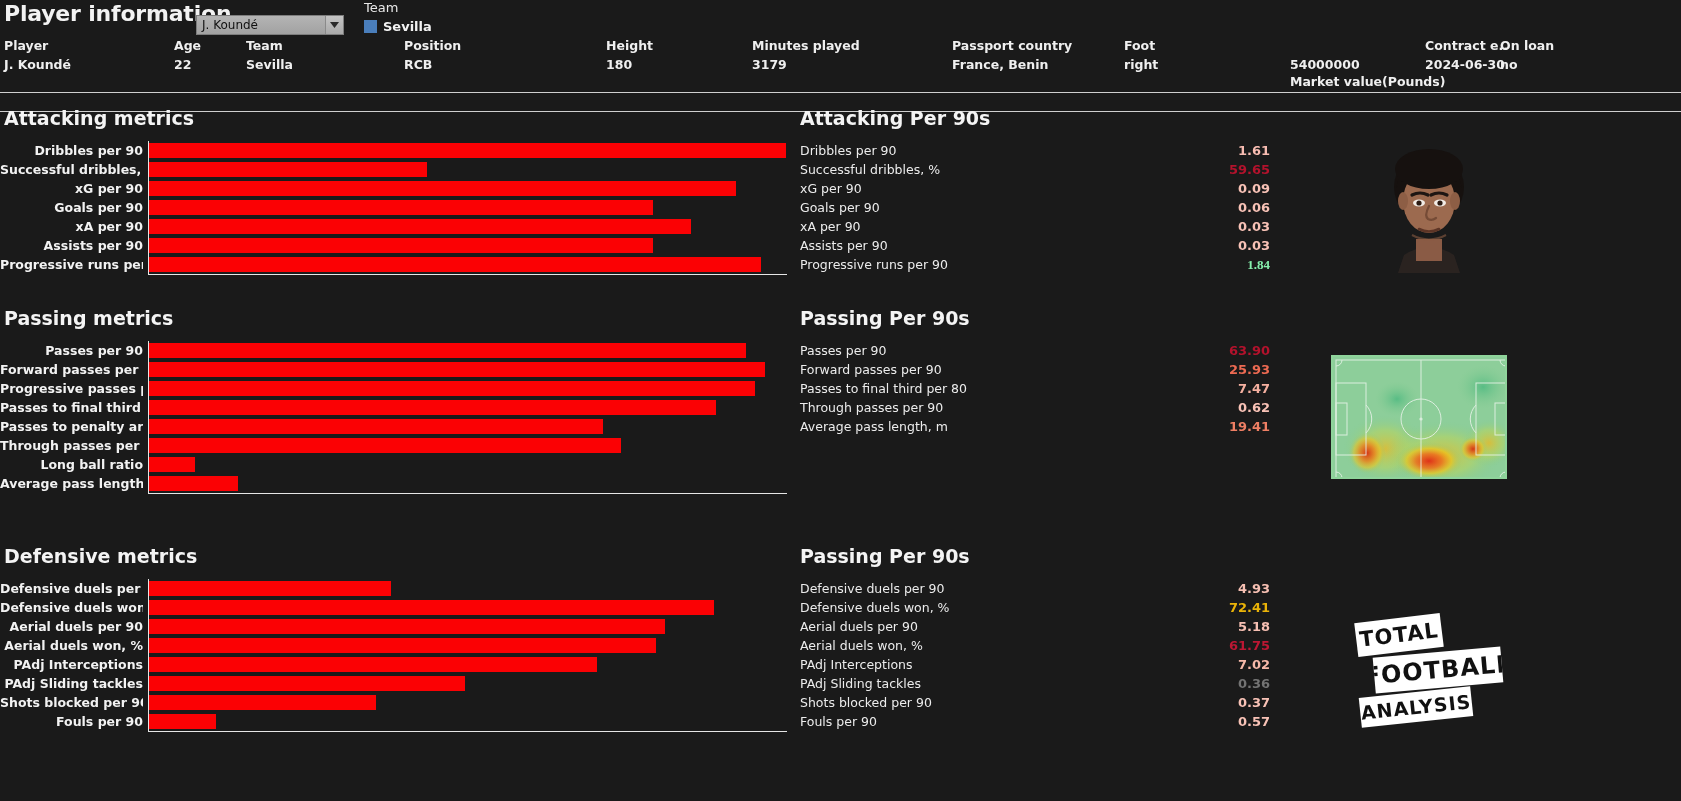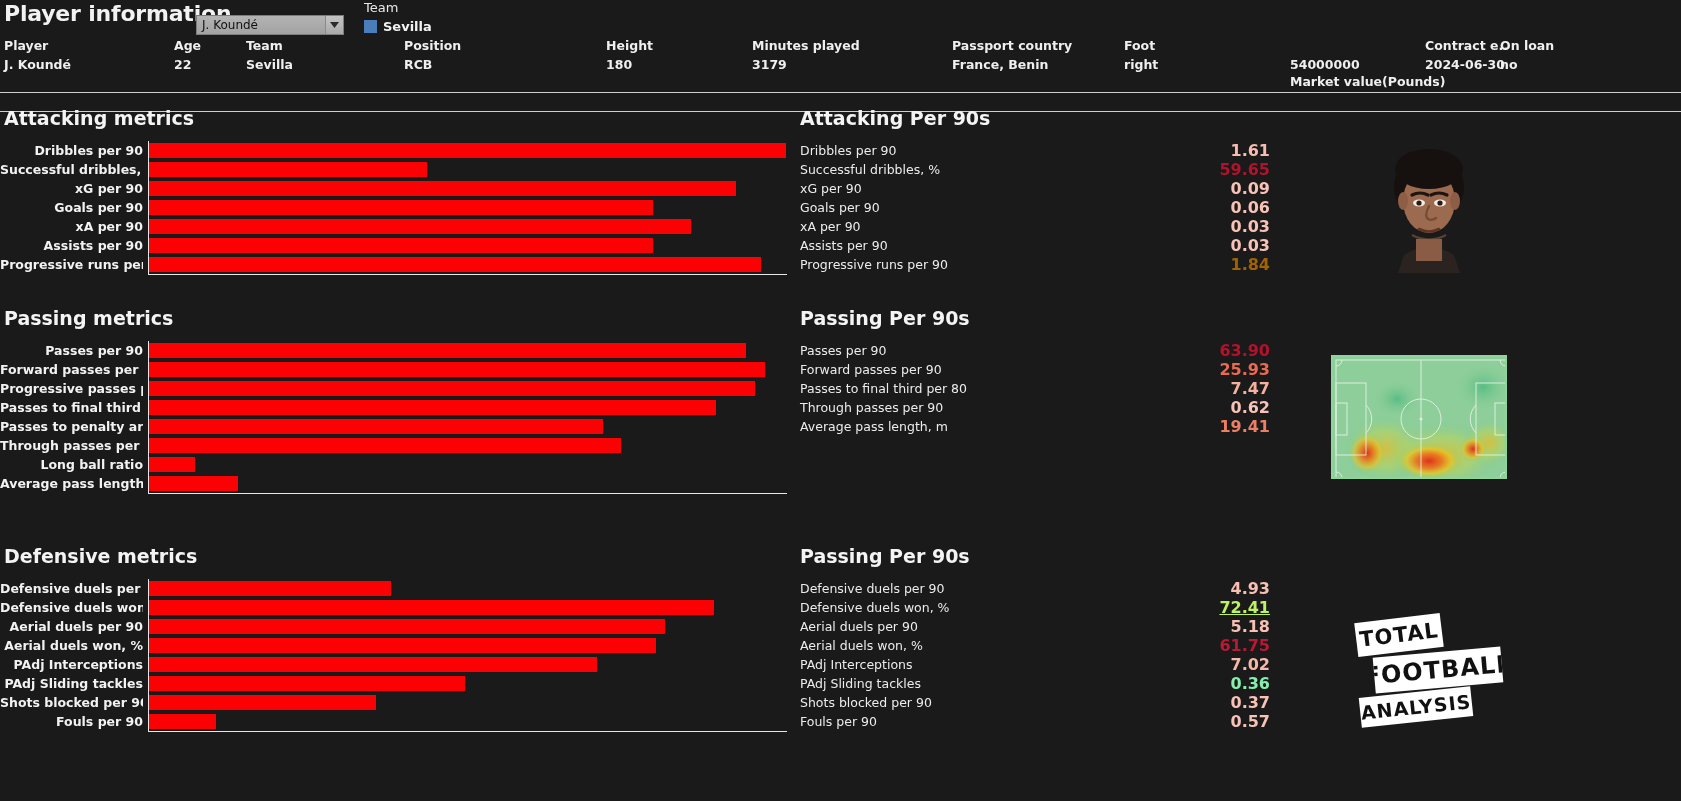--- a/index.html
+++ b/index.html
@@ -104,21 +104,21 @@
   
   .vlist { position: absolute; }
   .vrow { position: relative; height: 19px; }
   .vname {
     position: absolute; left: 0; top: 0; height: 19px; line-height: 19px;
     font-size: 12.5px; color: #ececec; white-space: nowrap;
   }
   .vval {
     position: absolute; left: 330px; width: 140px; top: 0; height: 19px;
     line-height: 19px; text-align: right;
-    font-size: 16px; font-weight: bold; white-space: nowrap;
+    font-size: 13px; font-weight: bold; white-space: nowrap;
   }
 
   
   .photo {
     position: absolute; left: 1374px; top: 143px;
     width: 110px; height: 130px;
     overflow: hidden;
   }
   .photo svg { display: block; }
 
@@ -273,21 +273,21 @@
       <div class="vrow">
         <div class="vname">xA per 90</div>
         <div class="vval" style="color: rgb(248, 194, 182);">0.03</div>
       </div>
       <div class="vrow">
         <div class="vname">Assists per 90</div>
         <div class="vval" style="color: rgb(248, 194, 182);">0.03</div>
       </div>
       <div class="vrow">
         <div class="vname">Progressive runs per 90</div>
-        <div class="vval" style="color: #a16207;">1.84</div>
+        <div class="vval" style="color: #86efac; font-family: Liberation Serif, serif;">1.84</div>
       </div>
     </div>
 
   <div class="sec-title" style="left:4px; top:307px;text-align:center;">Passing metrics</div>
   <div class="chart" id="chart-passing" style="left:0; top:341px; width:790px;">
       <div class="axis"></div>
       <div class="bar-row">
         <div class="bar-label">Passes per 90</div>
         <div class="bar-track">
           <div class="bar-fill" style="width: 597px; background: rgb(251, 1, 4);"></div>
@@ -417,37 +417,37 @@
     </div>
 
   <div class="sec-title" style="left:800px; top:545px;">Passing Per 90s</div>
   <div class="vlist" id="list-defensive" style="left:800px; top:579px; width:480px;">
       <div class="vrow">
         <div class="vname">Defensive duels per 90</div>
         <div class="vval" style="color: rgb(247, 192, 179);">4.93</div>
       </div>
       <div class="vrow">
         <div class="vname">Defensive duels won, %</div>
-        <div class="vval" style="color: #bef264; text-decoration: underline;">72.41</div>
+        <div class="vval" style="color: #eab308;">72.41</div>
       </div>
       <div class="vrow">
         <div class="vname">Aerial duels per 90</div>
         <div class="vval" style="color: rgb(247, 192, 179);">5.18</div>
       </div>
       <div class="vrow">
         <div class="vname">Aerial duels won, %</div>
         <div class="vval" style="color: rgb(188, 23, 51);">61.75</div>
       </div>
       <div class="vrow">
         <div class="vname">PAdj Interceptions</div>
         <div class="vval" style="color: rgb(246, 185, 169);">7.02</div>
       </div>
       <div class="vrow">
         <div class="vname">PAdj Sliding tackles</div>
-        <div class="vval" style="color: #86efac;">0.36</div>
+        <div class="vval" style="color: #737373;">0.36</div>
       </div>
       <div class="vrow">
         <div class="vname">Shots blocked per 90</div>
         <div class="vval" style="color: rgb(248, 194, 182);">0.37</div>
       </div>
       <div class="vrow">
         <div class="vname">Fouls per 90</div>
         <div class="vval" style="color: rgb(248, 194, 182);">0.57</div>
       </div>
     </div>

